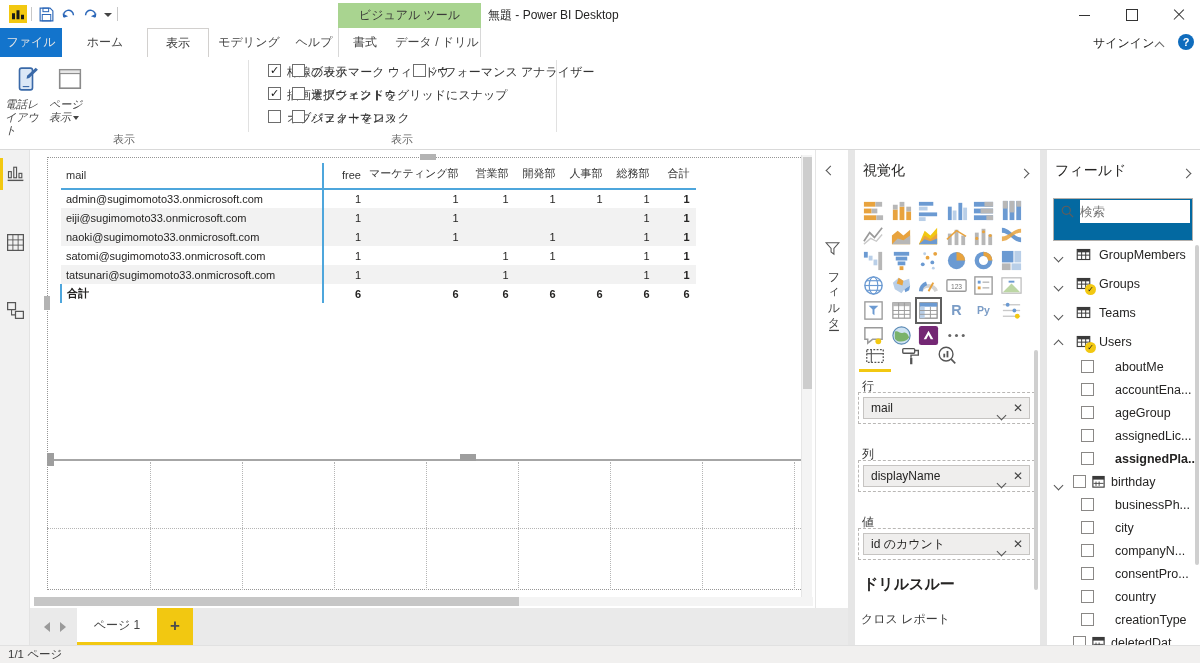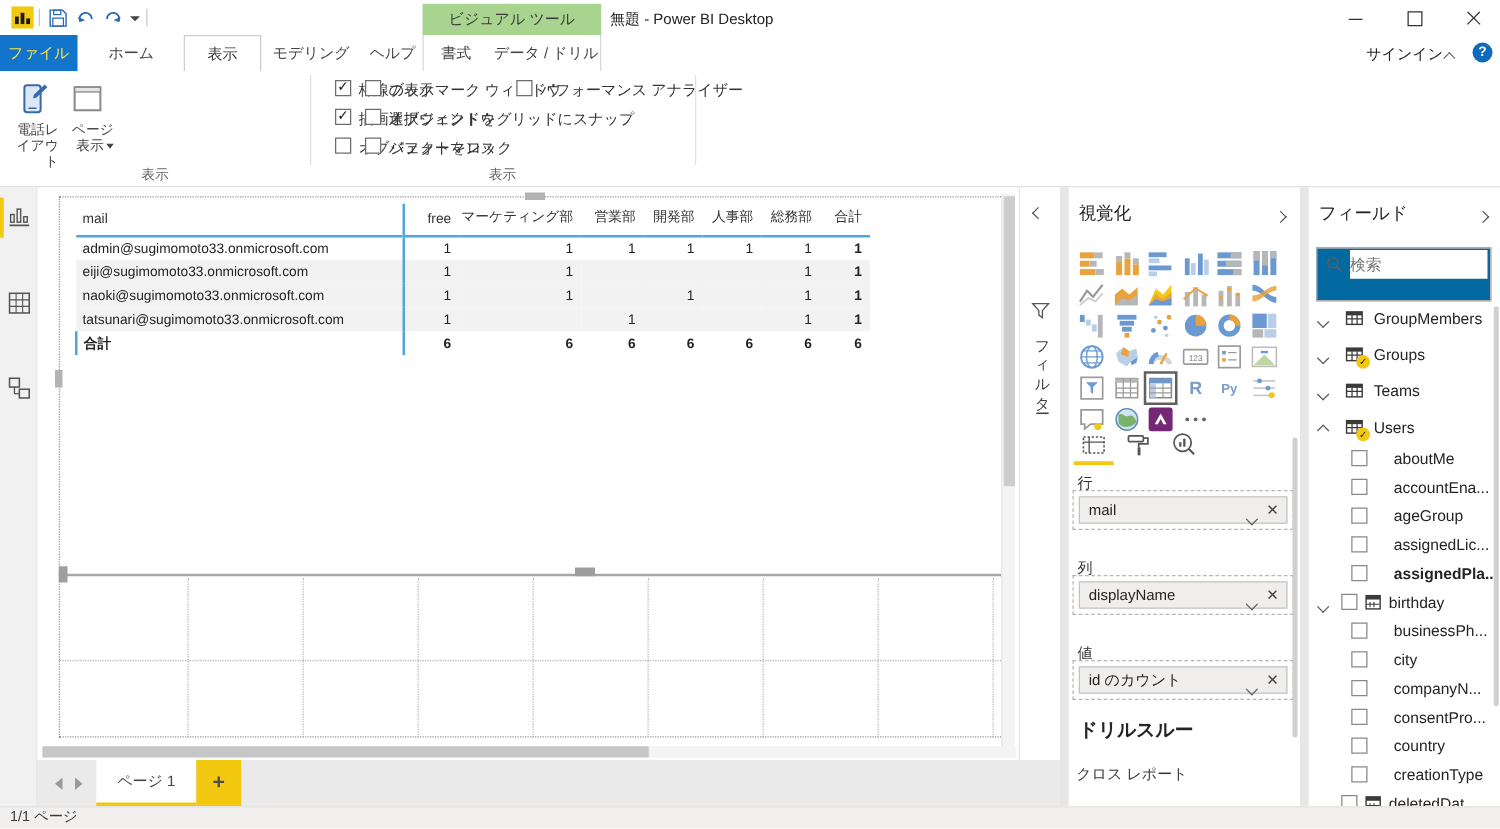--- a/index.html
+++ b/index.html
@@ -17,30 +17,30 @@
   .win-title { position:absolute; left:488px; top:7px; font-size:12px; color:#252423; }
   .winctl { position:absolute; top:0; width:34px; height:28px; cursor:pointer; }
   .wc-min:after { content:""; position:absolute; left:11px; top:15px; width:11px; height:1.4px; background:#333; }
   .wc-max:after { content:""; position:absolute; left:11px; top:9px; width:10px; height:10px; border:1.4px solid #333; }
   .wc-close:before,.wc-close:after { content:""; position:absolute; left:10px; top:14px; width:14px; height:1.4px; background:#333; }
   .wc-close:before { transform:rotate(45deg);} .wc-close:after { transform:rotate(-45deg);}
 
   
   .tabsrow { position:absolute; left:0; top:28px; width:1200px; height:29px; background:#fff; }
   .rtab { position:absolute; top:0; height:29px; text-align:center; line-height:29px; font-size:12px; color:#444; cursor:pointer; }
-  .rtab.file { background:#1374cc; color:#fde047; }
+  .rtab.file { background:#1374cc; color:#e5e5e5; }
   .rtab.sel { background:#fff; border:1px solid #d2d0ce; border-bottom:none; color:#333; }
   .ctx-zone { position:absolute; left:338px; top:0; width:143px; height:29px; border-left:1px solid #d8d8d8; border-right:1px solid #d8d8d8; }
   .signin { position:absolute; top:7px; left:1093px; font-size:12px; color:#252423; cursor:pointer; }
   .rib-collapse { position:absolute; left:1156px; top:11px; width:9px; height:9px; cursor:pointer; }
   .help-circle { position:absolute; left:1178px; top:6px; width:16px; height:16px; border-radius:50%; background:#0f6cbd; color:#fff; font-size:11px; font-weight:bold; text-align:center; line-height:16px; cursor:pointer; }
 
   
   .ribbon { position:absolute; left:0; top:57px; width:1200px; height:93px; background:#fff; border-bottom:1px solid #d9d9d9; }
-  .rb-btn { position:absolute; top:3px; width:42px; height:72px; text-align:right; cursor:pointer; }
+  .rb-btn { position:absolute; top:3px; width:42px; height:72px; text-align:left; cursor:pointer;font-style:italic; }
   .rb-btn .ic { width:26px; height:34px; margin:2px auto 2px; }
   .rb-btn .lbl { font-size:11px; line-height:13px; color:#444; }
   .rb-sep { position:absolute; top:3px; width:1px; height:126px; background:#e1e1e1; height:72px; }
   .grp-lbl { position:absolute; top:75px; font-size:11px; color:#666; text-align:center; }
   .cbrow { position:absolute; height:14px; cursor:pointer; }
   .cb { position:absolute; left:0; top:0; width:13px; height:13px; border:1px solid #6d6d6d; background:#fff; font-size:11px; line-height:11px; text-align:center; color:#111; }
   .cbrow .cl { position:absolute; left:19px; top:0; font-size:12px; color:#333; white-space:nowrap; }
   .dd-caret { display:inline-block; width:0; height:0; border-left:3.5px solid transparent; border-right:3.5px solid transparent; border-top:4px solid #444; margin-left:2px; vertical-align:middle; }
 
   
@@ -312,20 +312,30 @@
           <tr class="band">
             <td class="c0">naoki@sugimomoto33.onmicrosoft.com</td>
             <td class="c1">1</td>
             <td class="c2">1</td>
             <td class="c3"></td>
             <td class="c4">1</td>
             <td class="c5"></td>
             <td class="c6">1</td>
             <td class="c7">1</td>
           </tr>
+          <tr>
+            <td class="c0">satomi@sugimomoto33.onmicrosoft.com</td>
+            <td class="c1">1</td>
+            <td class="c2"></td>
+            <td class="c3">1</td>
+            <td class="c4">1</td>
+            <td class="c5"></td>
+            <td class="c6">1</td>
+            <td class="c7">1</td>
+          </tr>
           <tr class="band">
             <td class="c0">tatsunari@sugimomoto33.onmicrosoft.com</td>
             <td class="c1">1</td>
             <td class="c2"></td>
             <td class="c3">1</td>
             <td class="c4"></td>
             <td class="c5"></td>
             <td class="c6">1</td>
             <td class="c7">1</td>
           </tr>

